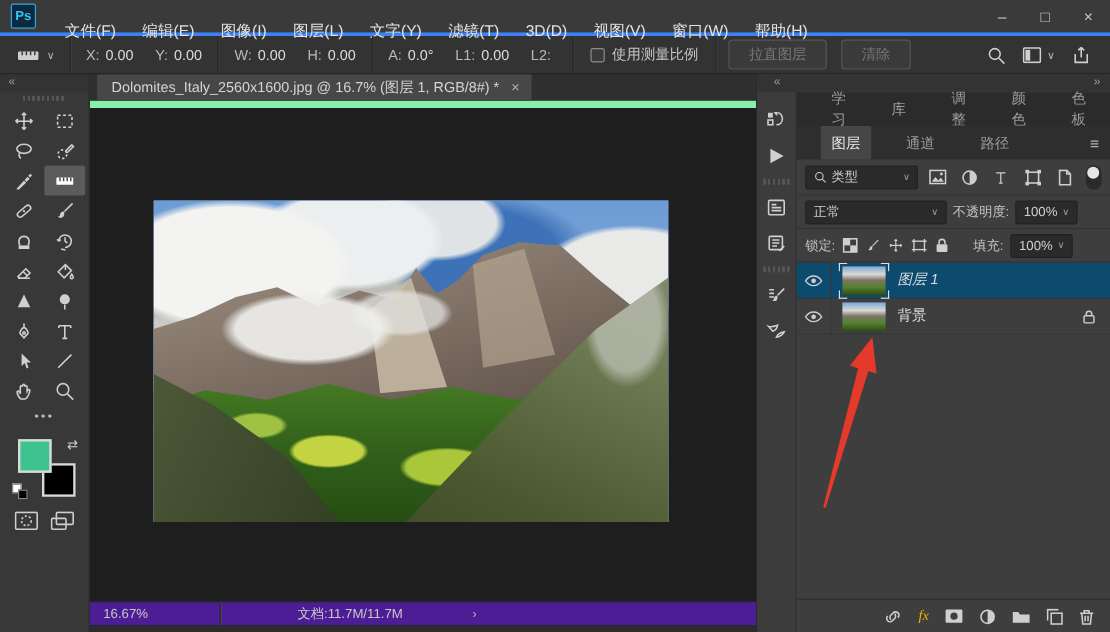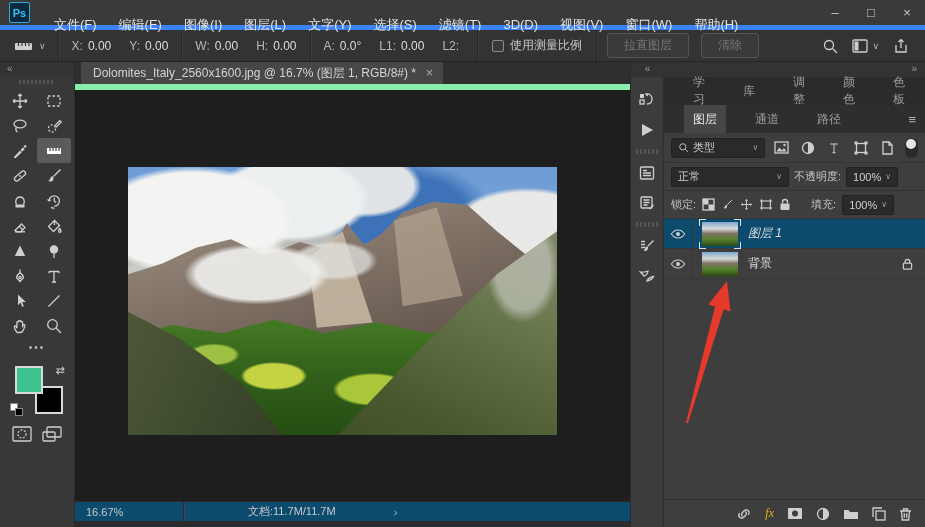--- a/index.html
+++ b/index.html
@@ -7,21 +7,21 @@
   body {
     font-family:"Liberation Sans", sans-serif;
     background:#1d1d1d; color:#d6d6d6; overflow:hidden; position:relative;
     font-size:12px; -webkit-font-smoothing:antialiased;
   }
   svg { display:block; }
   .ic { stroke:#cfcfcf; fill:none; stroke-width:1.3; }
   .icf { fill:#cfcfcf; stroke:none; }
 
   
-  .titlebar { height:30px; background:#3a3a3a; display:flex; align-items:center; border-bottom:5px solid #3b82f6; }
+  .titlebar { height:30px; background:#3a3a3a; display:flex; align-items:center; border-bottom:3px solid #3b82f6; }
   .ps-logo { width:21px; height:21px; margin:0 13px 0 9px; background:#0b2a3d; border:1px solid #2da9e0;
     color:#35c4f5; font-size:11px; font-weight:bold; display:flex; align-items:center; justify-content:center; border-radius:2px; }
   .menu-item { padding:12px 11px; height:30px; line-height:30px; color:#e2e2e2; font-size:13px; }
   .win-controls { margin-left:auto; display:flex; height:30px; }
   .win-btn { width:36px; text-align:center; line-height:30px; color:#c9c9c9; font-size:13px; }
 
   
   .optionsbar { height:32px; background:#333333; border-bottom:1px solid #242424; display:flex; align-items:center; color:#c6c6c6; }
   .ob-sep { width:1px; height:31px; background:#282828; box-shadow:1px 0 0 #3d3d3d; margin:0 4px; }
   .ob-tool { display:flex; align-items:center; gap:5px; padding:0 8px 0 14px; }
@@ -54,21 +54,21 @@
   .mini-colors .mf { position:absolute; left:0; top:0; width:8px; height:8px; background:#fff; border:1px solid #888; }
   .mini-colors .mb { position:absolute; right:0; bottom:0; width:8px; height:8px; background:#000; border:1px solid #888; }
   .tb-bottom { display:flex; gap:10px; margin-top:10px; }
 
   
   .docarea { flex:1; min-width:0; display:flex; flex-direction:column; background:#1e1e1e; }
   .tabbar { height:28px; background:#2f2f2f; display:flex; align-items:stretch; border-bottom:6px solid #86efac; }
   .doctab { background:#474747; color:#d4d4d4; font-size:12px; display:flex; align-items:center; gap:10px; padding:0 10px 0 12px; margin-left:6px; }
   .doctab .closex { color:#b0b0b0; font-size:12px; }
   .canvas { flex:1; position:relative; background:#1e1e1e; }
-  .statusbar { height:20px; background:#0c4a6e; border-top:1px solid #2a2a2a; display:flex; align-items:center; font-size:11px; color:#c9c9c9;gap:20px; }
+  .statusbar { height:20px; background:#4c1d95; border-top:1px solid #2a2a2a; display:flex; align-items:center; font-size:11px; color:#c9c9c9;gap:20px; }
   .sb-zoom { width:88px; padding-left:11px; }
   .sb-sep { width:1px; height:20px; background:#2c2c2c; box-shadow:1px 0 0 #474747; }
   .sb-doc { padding-left:44px; }
   .sb-chev { padding-left:38px; color:#b5b5b5; }
   .bottomedge { height:6px; background:#2c2c2c; }
 
   
   .photo { position:absolute; left:53px; top:77px; width:429px; height:268px; overflow:hidden; background:#7ba6d9; }
   .photo > div { position:absolute; inset:0; }
   .sky { background:
@@ -150,21 +150,20 @@
 </head>
 <body>
 
 <div class="titlebar">
   <div class="ps-logo">Ps</div>
   <div class="menu-item">文件(F)</div>
   <div class="menu-item">编辑(E)</div>
   <div class="menu-item">图像(I)</div>
   <div class="menu-item">图层(L)</div>
   <div class="menu-item">文字(Y)</div>
-  <div class="menu-item">选择(S)</div>
   <div class="menu-item">滤镜(T)</div>
   <div class="menu-item">3D(D)</div>
   <div class="menu-item">视图(V)</div>
   <div class="menu-item">窗口(W)</div>
   <div class="menu-item">帮助(H)</div>
   <div class="win-controls">
     <div class="win-btn">–</div>
     <div class="win-btn">□</div>
     <div class="win-btn">×</div>
   </div>

